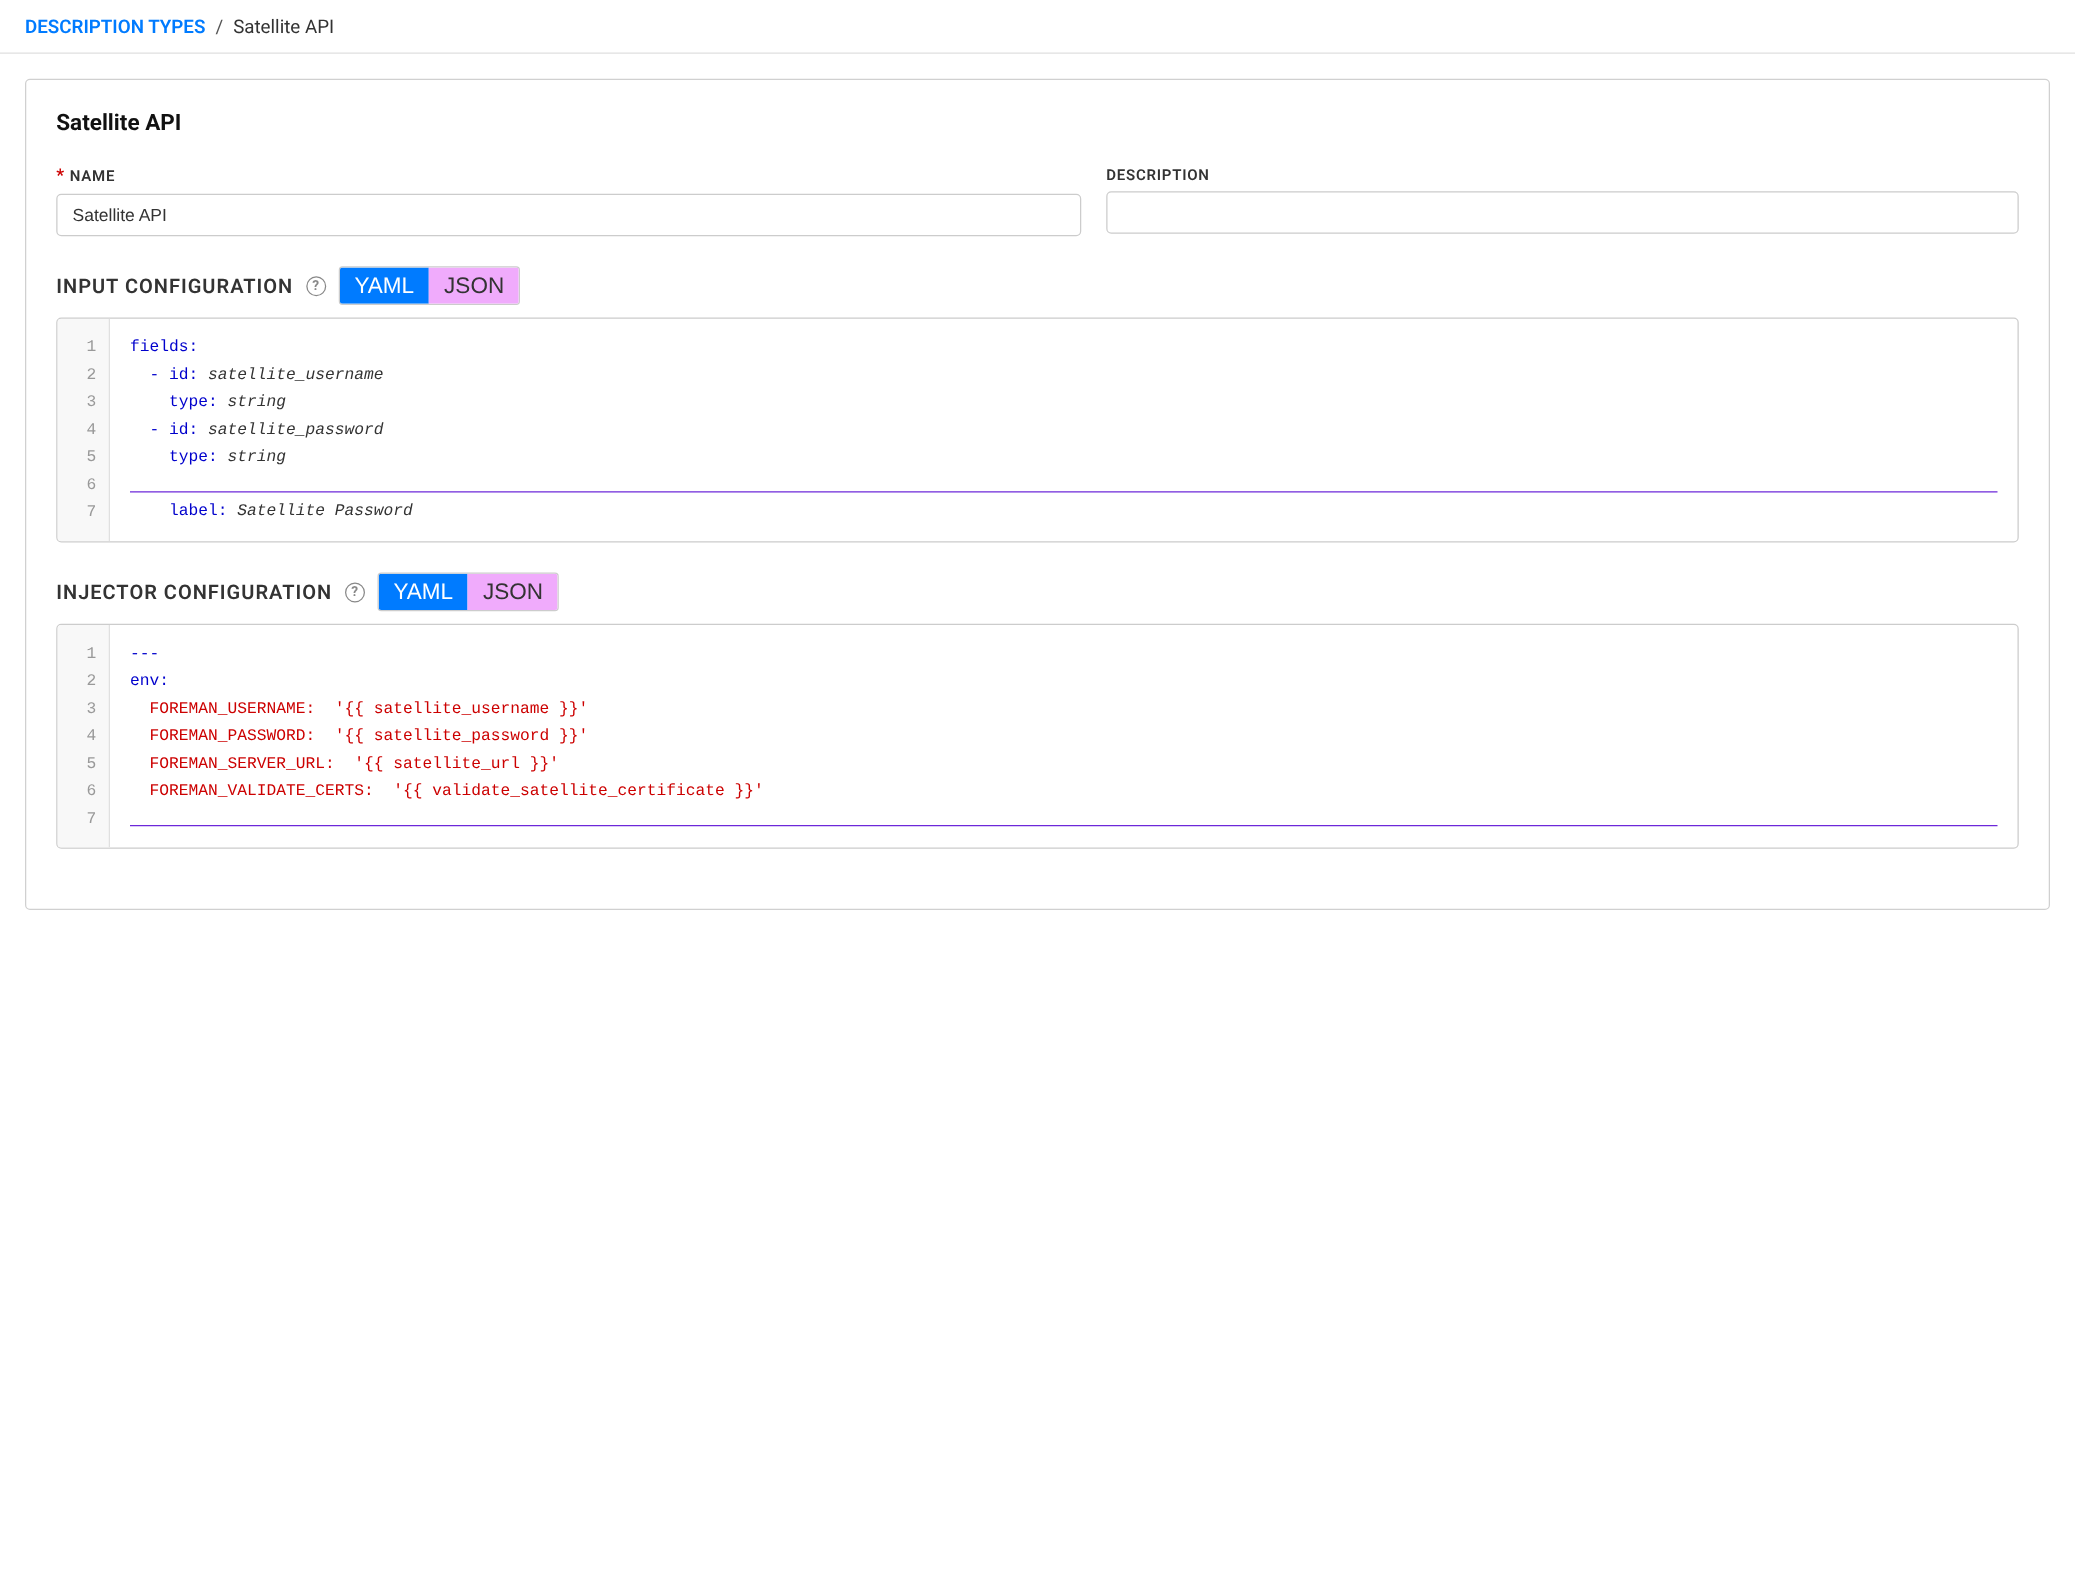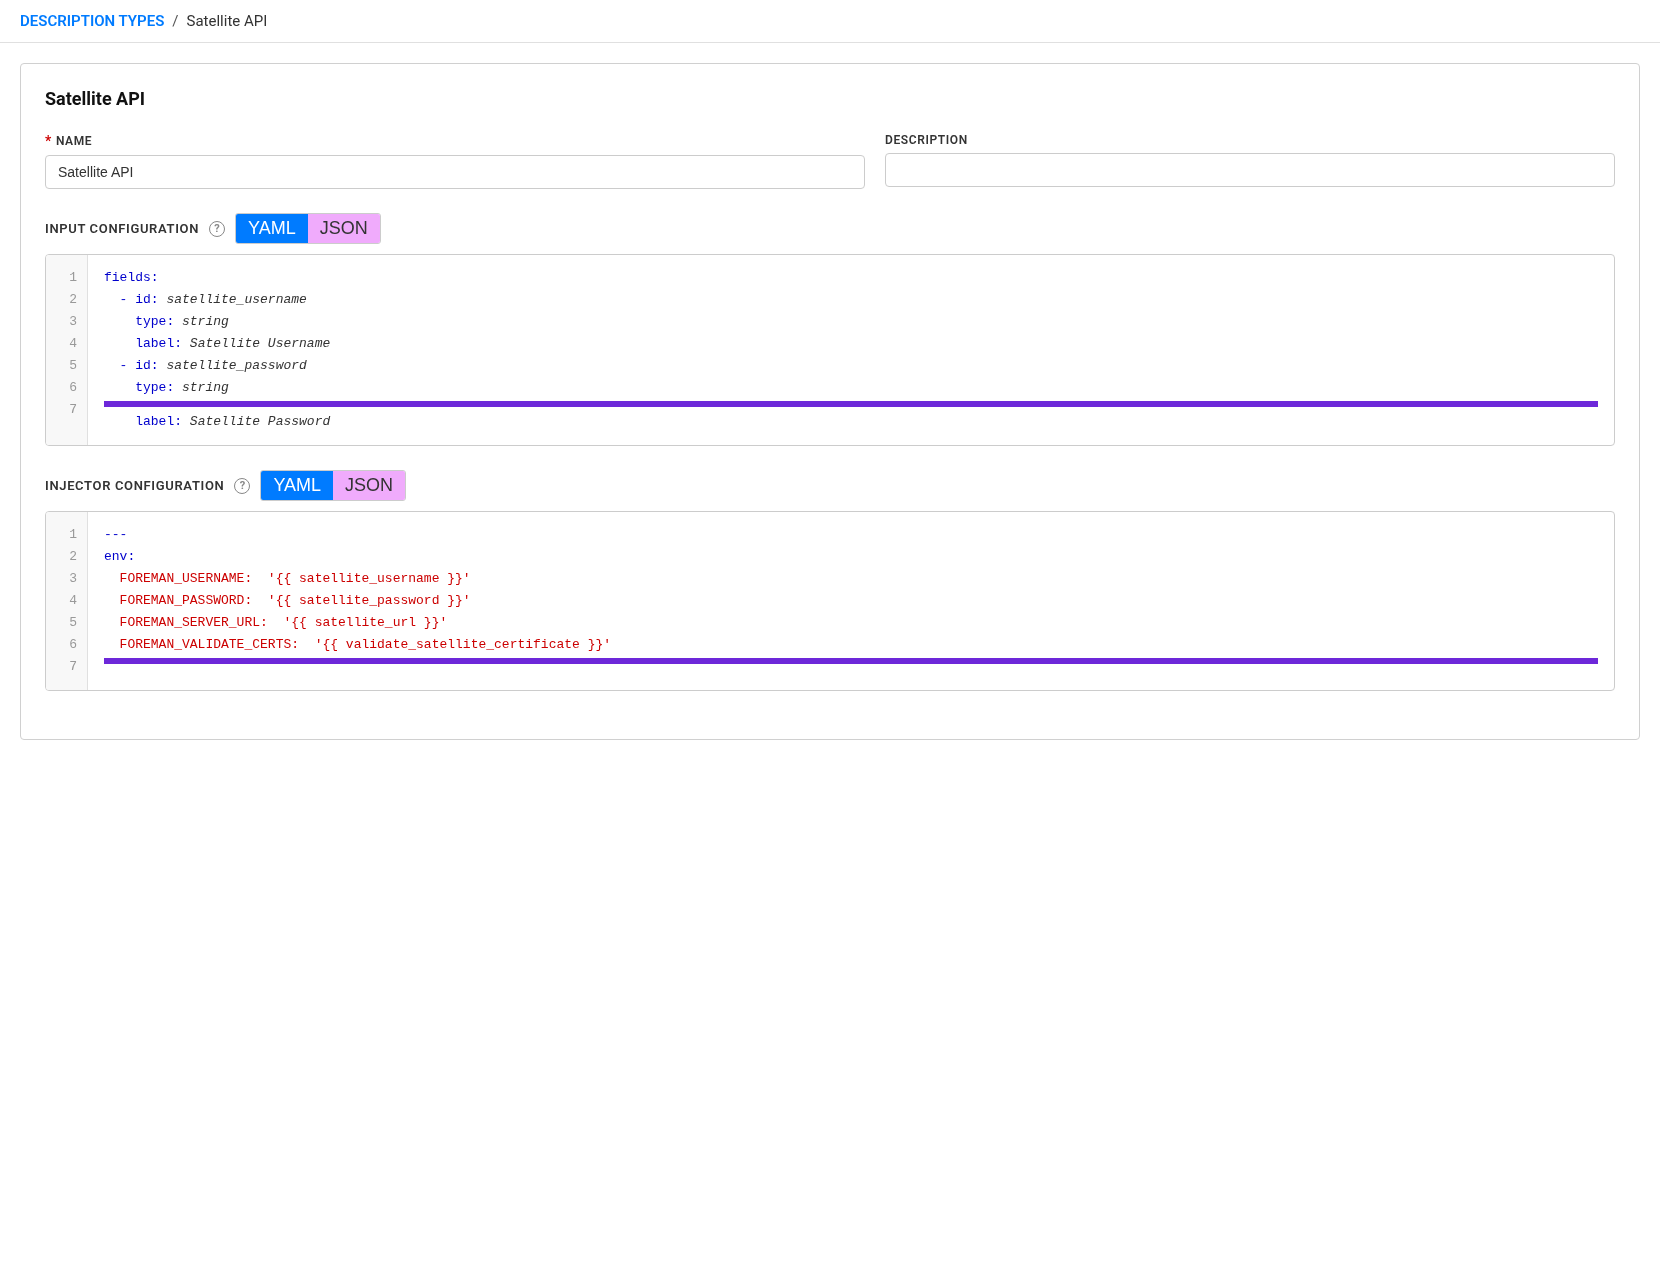--- a/index.html
+++ b/index.html
@@ -105,21 +105,21 @@
     }
 
     .section-header {
       display: flex;
       align-items: center;
       gap: 10px;
       margin-bottom: 10px;
     }
 
     .section-label {
-      font-size: 13px;
+      font-size: 16px;
       font-weight: 600;
       letter-spacing: 0.05em;
       color: #333;
       text-transform: uppercase;
     }
 
     .help-icon {
       display: inline-flex;
       align-items: center;
       justify-content: center;
@@ -205,23 +205,23 @@
       line-height: 22px;
       white-space: pre;
     }
 
     .kw { color: #0000cc; }  
     .val { color: #333; font-style: italic; }    
     .str { color: #cc0000; } 
 
     .faded {
       color: #aaa;
-      border-top: 6px solid #6d28d9;
+      border-top: 1px solid #6d28d9;
       padding-top: 4px;
-      margin-top: 2px;
+      margin-top: 16px;
     }
   </style>
 </head>
 <body>
 
 <div class="breadcrumb">
   <a class="breadcrumb-link">DESCRIPTION TYPES</a>
   <span class="breadcrumb-separator">/</span>
   <span class="breadcrumb-current">Satellite API</span>
 </div>
@@ -262,21 +262,20 @@
           <div class="line-number">3</div>
           <div class="line-number">4</div>
           <div class="line-number">5</div>
           <div class="line-number">6</div>
           <div class="line-number">7</div>
         </div>
         <div class="code-content">
           <div class="code-line"><span class="kw">fields:</span></div>
           <div class="code-line"><span class="kw">  - id: </span><span class="val">satellite_username</span></div>
           <div class="code-line"><span class="kw">    type: </span><span class="val">string</span></div>
-          <div class="code-line"><span class="kw">    label: </span><span class="val">Satellite Username</span></div>
           <div class="code-line"><span class="kw">  - id: </span><span class="val">satellite_password</span></div>
           <div class="code-line"><span class="kw">    type: </span><span class="val">string</span></div>
           <div class="code-line faded"><span class="kw">    label: </span><span class="val">Satellite Password</span></div>
         </div>
       </div>
     </div>
 
     <div class="section-header">
       <span class="section-label">INJECTOR CONFIGURATION</span>
       <span class="help-icon">?</span>

